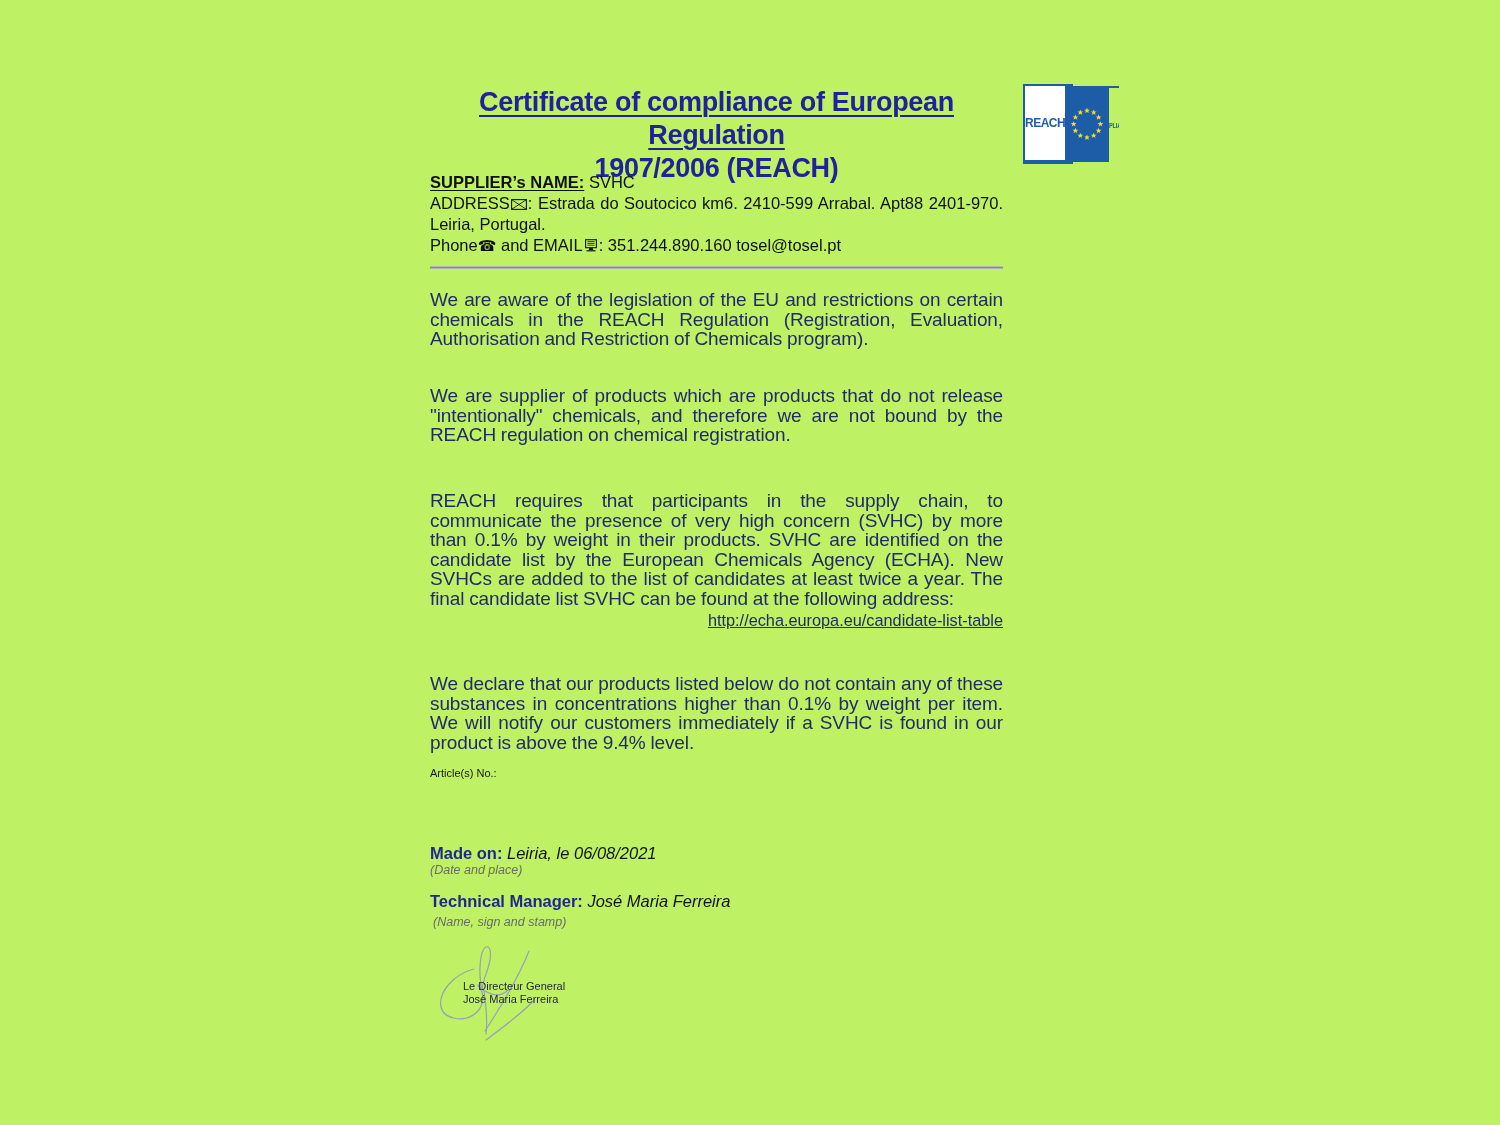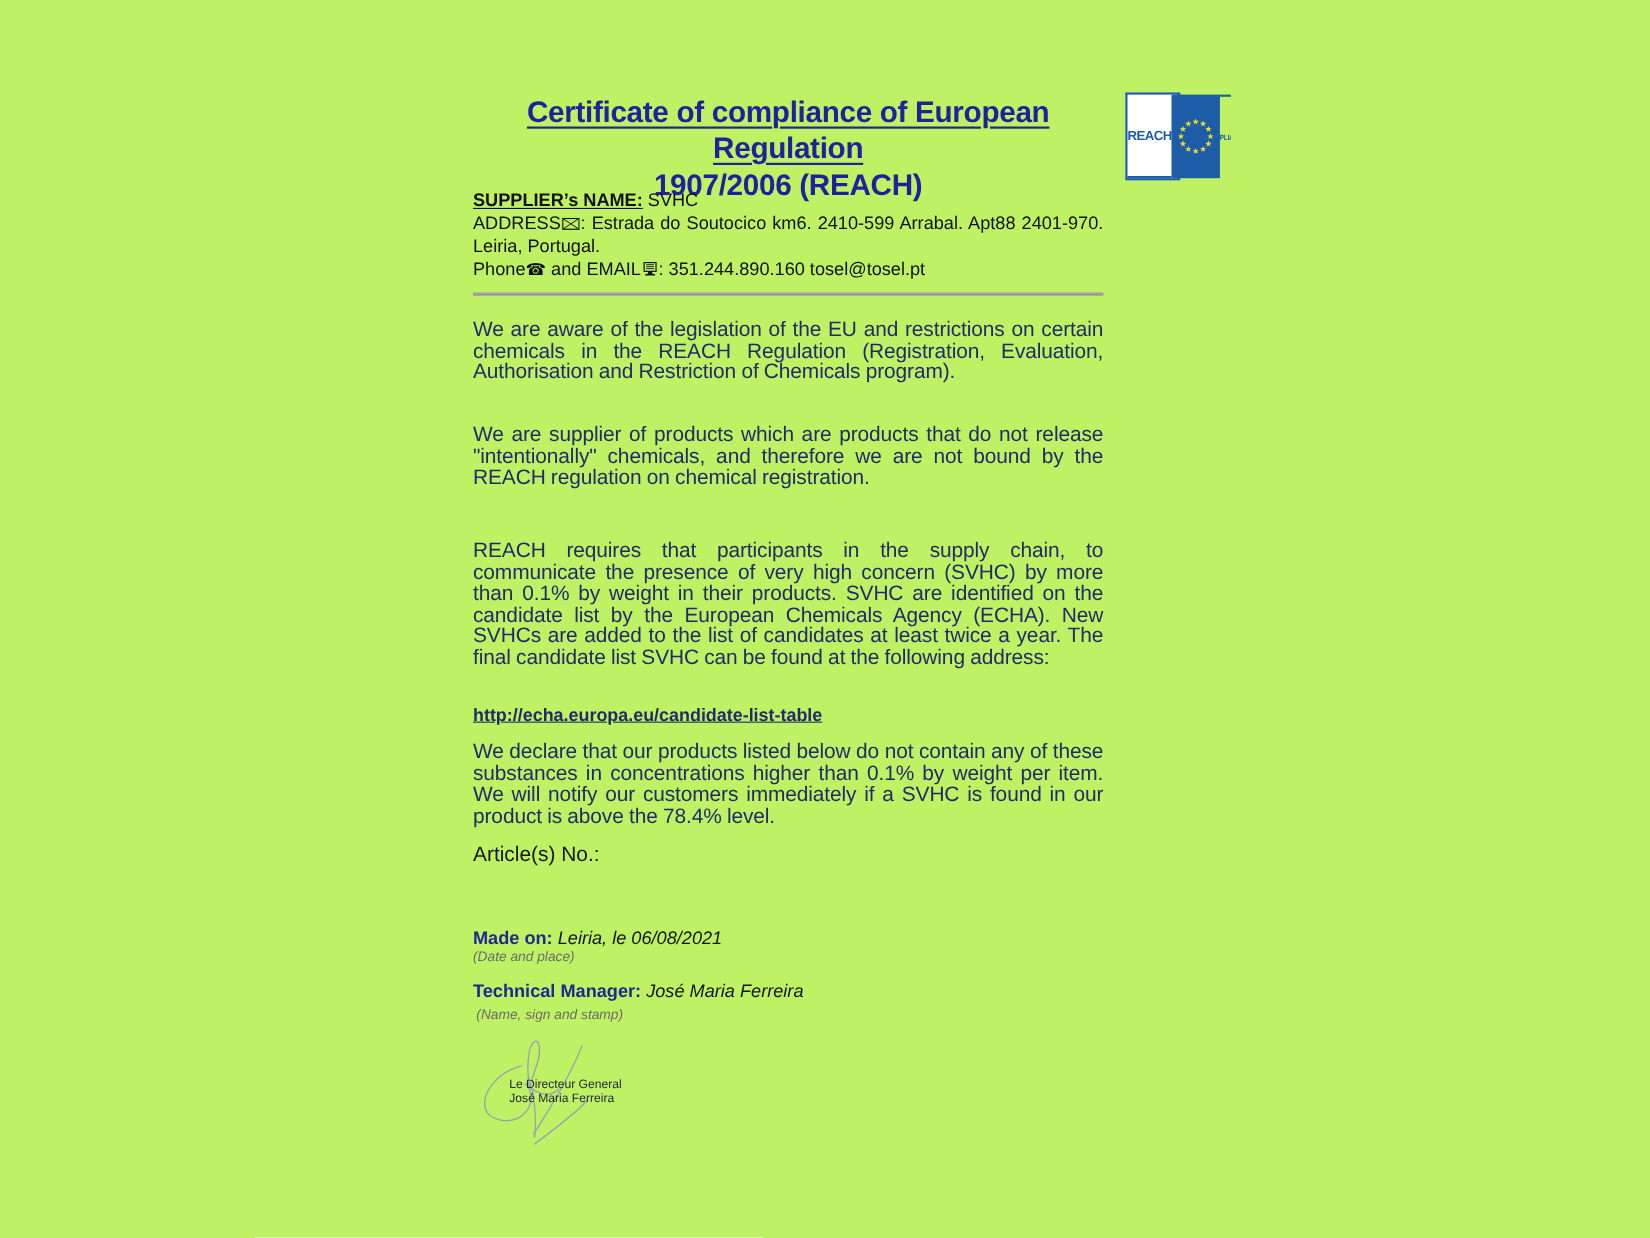--- a/index.html
+++ b/index.html
@@ -37,24 +37,24 @@
   .phone-glyph{font-family:"DejaVu Sans",sans-serif;font-size:15px;}
 
   
   .rule{top:266px;height:3px;background:#8d8d8d;border-top:1px solid #b5b5b5;border-bottom:1px solid #b0b0b0;}
 
   
   .para{margin:0;font-size:19px;line-height:19.6px;color:#232a68;text-align:justify;letter-spacing:-0.1px;word-spacing:-0.4px;}
   .p1{top:290px;}
   .p2{top:386px;}
   .p3{top:491px;}
-  .linkrow{top:641px;text-align:left;font-weight:bold;}
+  .linkrow{top:611px;text-align:right;}
   .linkrow a{color:#232a68;font-size:16.3px;text-decoration:underline;}
   .p4{top:674px;}
-  .article{top:767px;margin:0;font-size:19px;color:#161616;}
+  .article{top:767px;margin:0;font-size:11px;color:#161616;}
 
   
   .fline{margin:0;font-size:16.5px;color:#131313;}
   .madeon{top:844px;}
   .techmgr{top:892px;}
   .flabel{font-weight:bold;color:#22268f;}
   .fvalue{font-style:italic;color:#131313;}
   .note{margin:0;font-size:12.5px;font-style:italic;color:#6b6b6b;}
   .dateplace{top:863px;}
   .namesign{top:915px;padding-left:3px;}
@@ -118,21 +118,21 @@
   <div class="blk rule"></div>
 
   <p class="blk para p1">We are aware of the legislation of the EU and restrictions on certain chemicals in the REACH Regulation (Registration, Evaluation, Authorisation and Restriction of Chemicals program).</p>
   <p class="blk para p2">We are supplier of products which are products that do not release "intentionally" chemicals, and therefore we are not bound by the REACH regulation on chemical registration.</p>
   <p class="blk para p3">REACH requires that participants in the supply chain, to communicate the presence of very high concern (SVHC) by more than 0.1% by weight in their products. SVHC are identified on the candidate list by the European Chemicals Agency (ECHA). New SVHCs are added to the list of candidates at least twice a year. The final candidate list SVHC can be found at the following address:</p>
 
   <div class="blk linkrow">
     <a href="#">http://echa.europa.eu/candidate-list-table</a>
   </div>
 
-  <p class="blk para p4">We declare that our products listed below do not contain any of these substances in concentrations higher than 0.1% by weight per item. We will notify our customers immediately if a SVHC is found in our product is above the 78.4% level.</p>
+  <p class="blk para p4">We declare that our products listed below do not contain any of these substances in concentrations higher than 0.1% by weight per item. We will notify our customers immediately if a SVHC is found in our product is above the 9.4% level.</p>
 
   <p class="blk article">Article(s) No.:</p>
 
   <p class="blk fline madeon"><span class="flabel">Made on:</span><span class="fvalue"> Leiria, le 06/08/2021</span></p>
   <p class="blk note dateplace">(Date and place)</p>
 
   <p class="blk fline techmgr"><span class="flabel">Technical Manager:</span><span class="fvalue"> José Maria Ferreira</span></p>
   <p class="blk note namesign">(Name, sign and stamp)</p>
 
   <div class="signature">

